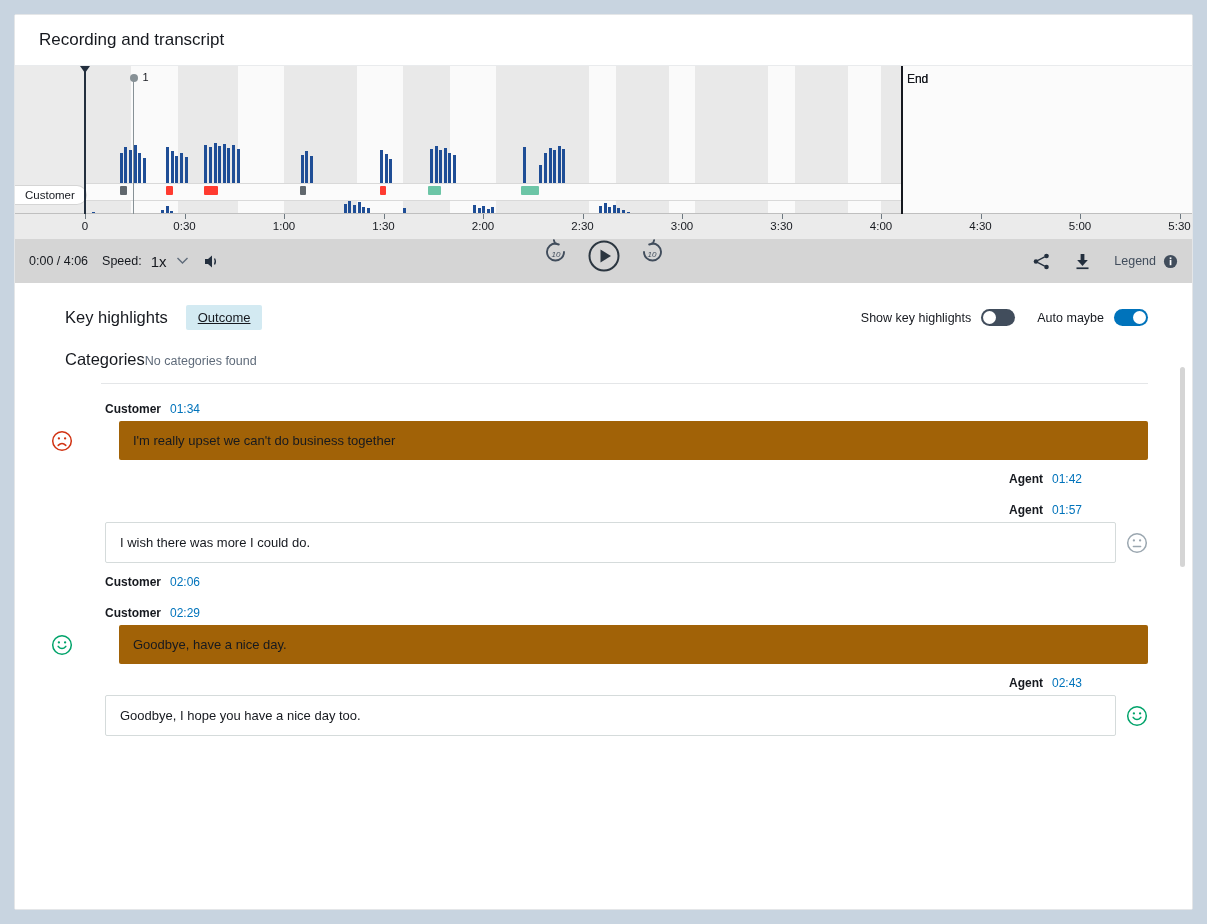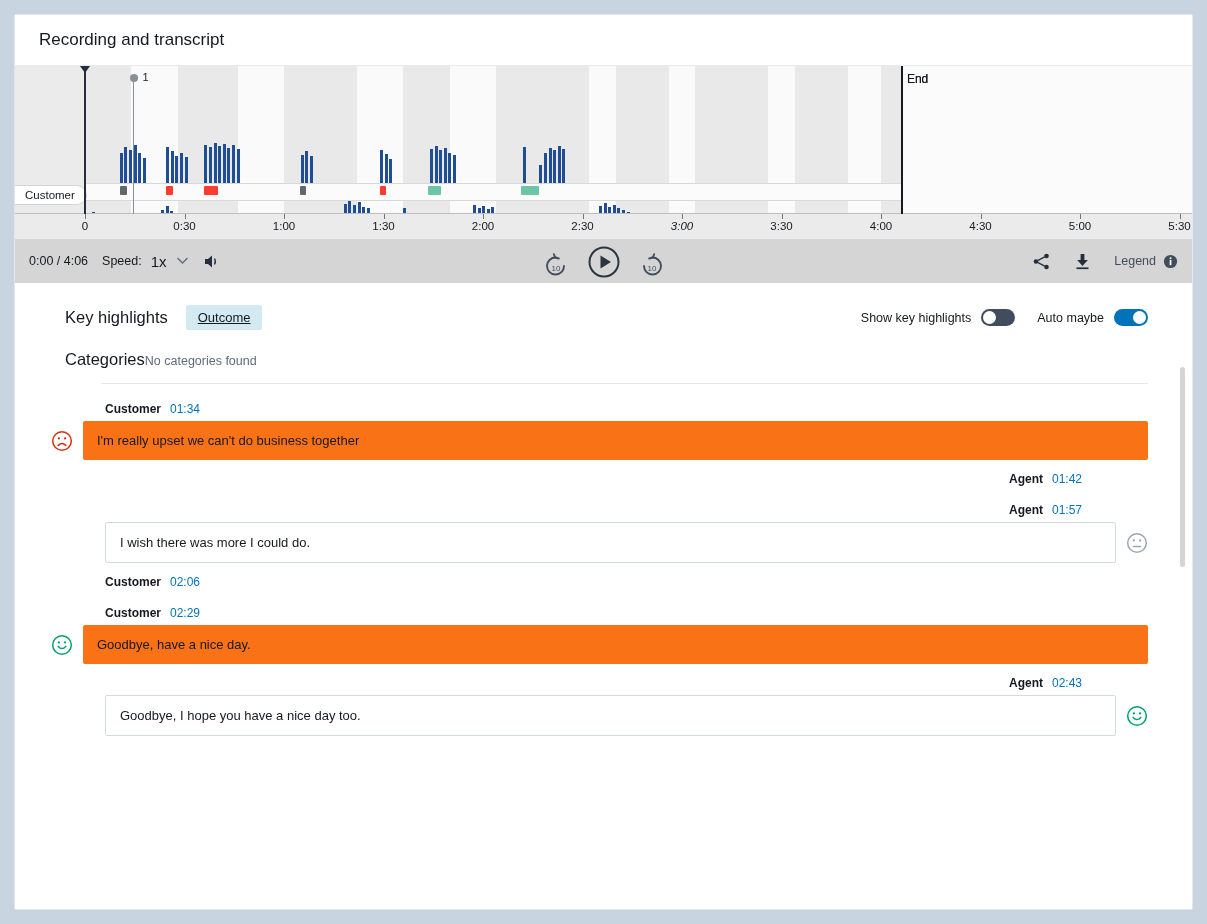--- a/index.html
+++ b/index.html
@@ -161,21 +161,21 @@
   .speed-label { font-size: 12.5px; color: #16191f; }
   .speed-value { font-size: 15px; color: #16191f; }
   .chev { color: #5f6b7a; font-size: 11px; }
   .icon-btn {
     display: inline-flex; align-items: center; justify-content: center;
     cursor: pointer;
   }
   .ctl-center {
     position: absolute; left: 50%; top: 0; height: 40px;
     transform: translateX(-50%);
-    display: flex; align-items: flex-end; gap: 18px;
+    display: flex; align-items: flex-start; gap: 18px; font-style: italic;
   }
   .ctl-right {
     margin-left: auto;
     display: flex; align-items: center; gap: 22px;
   }
   .legend-text { font-size: 12.5px; color: #414d5c; }
   .legend-grp { display: flex; align-items: center; gap: 7px; }
 
   
   .panel {
@@ -245,21 +245,21 @@
   .msg.agent .msg-body { padding-left: 54px; }
   .bubble {
     flex: 1;
     font-size: 13px;
     color: #16191f;
     padding: 12px 14px;
     border-radius: 2px;
     min-height: 36px;
     display: flex; align-items: center;
   }
-  .bubble.cust { background: #f97316; }
+  .bubble.cust { background: #a16207; margin-left: 36px; }
   .bubble.agt  { background: #ffffff; border: 1px solid #d5dbdb; }
   .face { flex: none; width: 22px; height: 22px; }
 
   
   .scroll-track {
     position: absolute; right: 6px; top: 0; bottom: 0; width: 8px;
   }
   .scroll-thumb {
     position: absolute; right: 1px; width: 5px;
     background: #d5d5d5; border-radius: 3px;
@@ -380,21 +380,21 @@
         <div class="tick-label" style="left: 169.5px;">0:30</div>
         <div class="tick" style="left: 269px;"></div>
         <div class="tick-label" style="left: 269px;">1:00</div>
         <div class="tick" style="left: 368.5px;"></div>
         <div class="tick-label" style="left: 368.5px;">1:30</div>
         <div class="tick" style="left: 468px;"></div>
         <div class="tick-label" style="left: 468px;">2:00</div>
         <div class="tick" style="left: 567.5px;"></div>
         <div class="tick-label" style="left: 567.5px;">2:30</div>
         <div class="tick" style="left: 667px;"></div>
-        <div class="tick-label" style="left: 667px; font-style: italic;">3:00</div>
+        <div class="tick-label" style="left: 667px;">3:00</div>
         <div class="tick" style="left: 766.5px;"></div>
         <div class="tick-label" style="left: 766.5px;">3:30</div>
         <div class="tick" style="left: 866px;"></div>
         <div class="tick-label" style="left: 866px;">4:00</div>
         <div class="tick" style="left: 965.5px;"></div>
         <div class="tick-label" style="left: 965.5px;">4:30</div>
         <div class="tick" style="left: 1065px;"></div>
         <div class="tick-label" style="left: 1065px;">5:00</div>
         <div class="tick" style="left: 1164.5px;"></div>
         <div class="tick-label" style="left: 1164.5px;">5:30</div>

